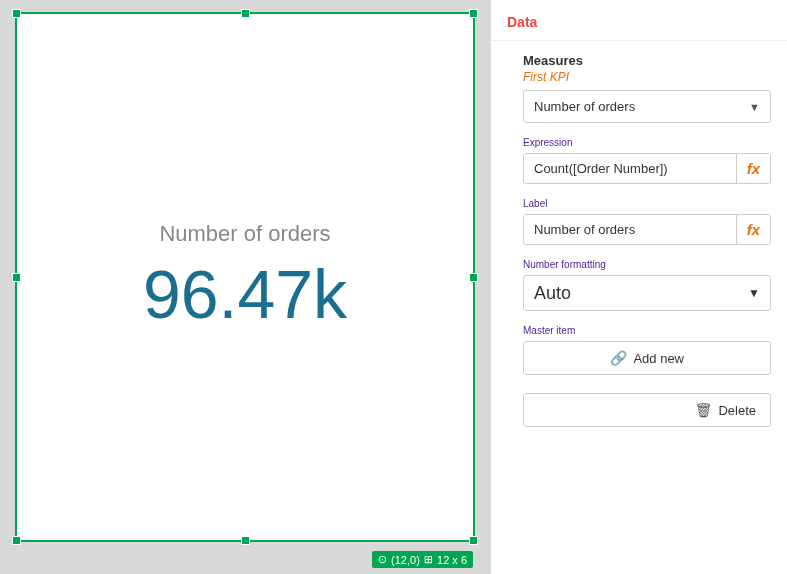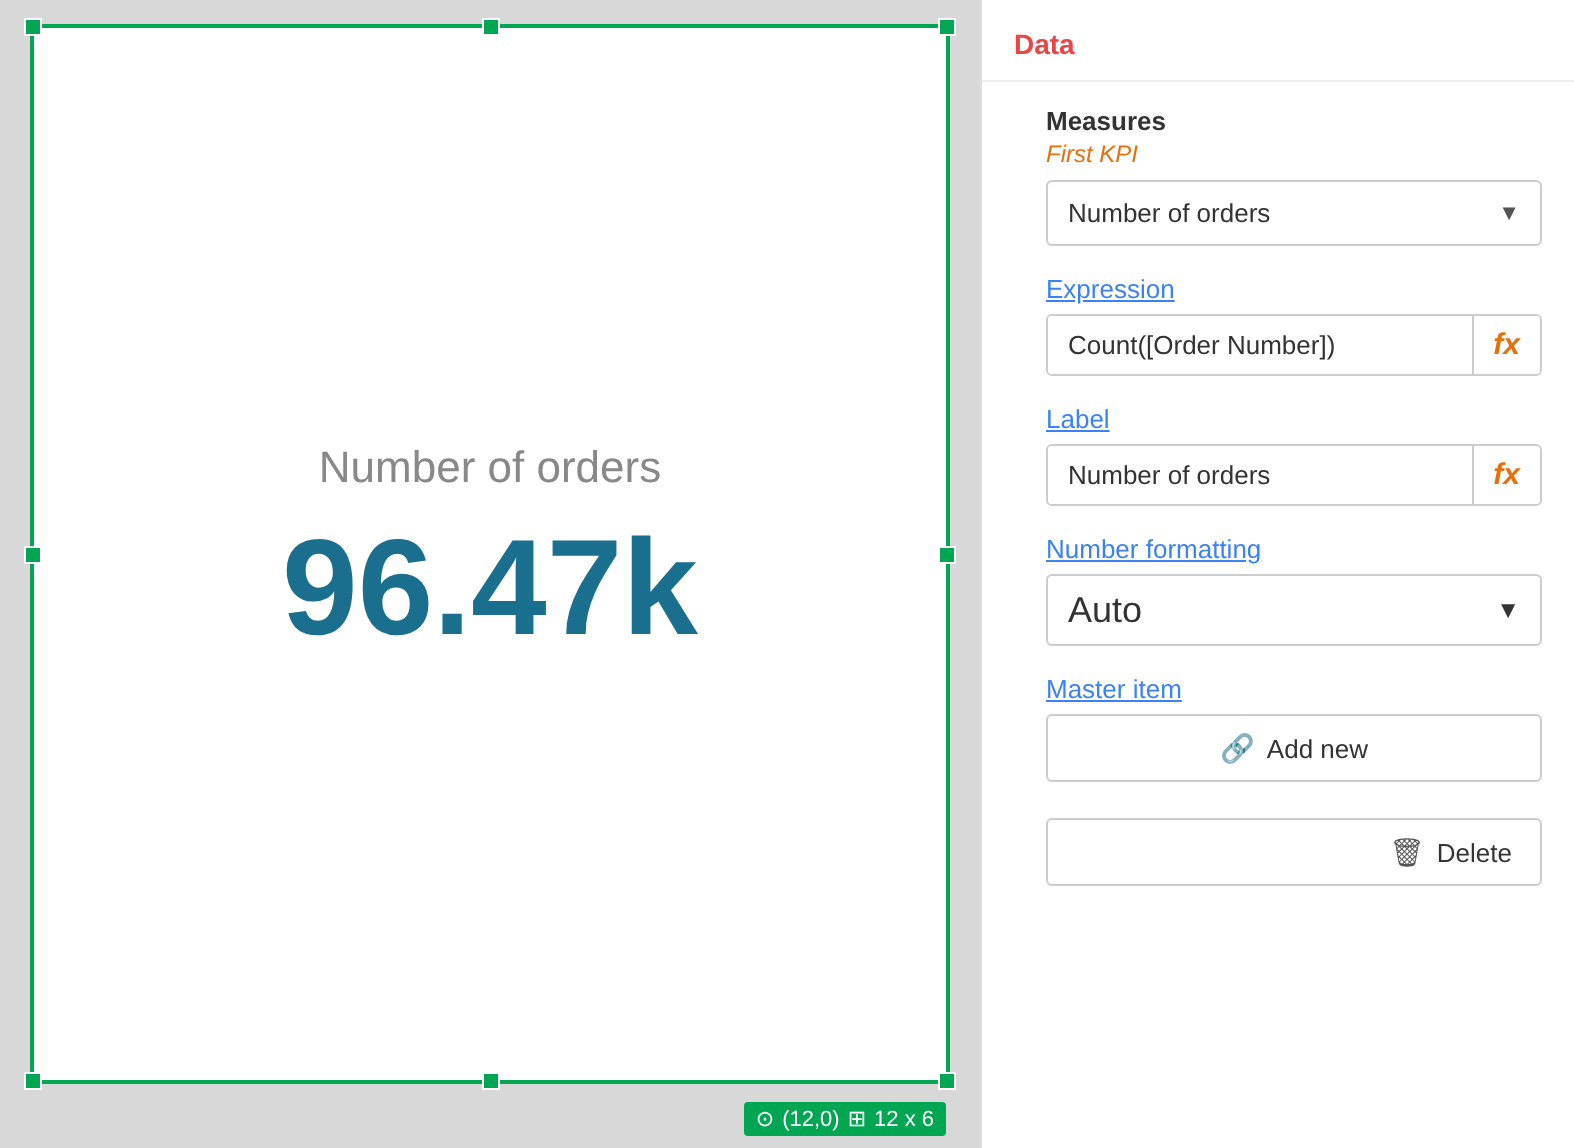--- a/index.html
+++ b/index.html
@@ -60,21 +60,21 @@
 
     .kpi-label {
       font-size: 22px;
       color: #888;
       font-weight: 400;
     }
 
     .kpi-value {
       font-size: 68px;
       color: #1a6e8e;
-      font-weight: 700;
+      font-weight: 400;
     }
 
     
     .position-badge {
       position: absolute;
       bottom: -28px;
       right: 0;
       background: #00a651;
       color: #fff;
       font-size: 11px;
@@ -138,25 +138,24 @@
       cursor: pointer;
       background: #fff;
     }
 
     .dropdown-box .chevron {
       color: #555;
       font-size: 11px;
     }
 
     .field-label {
-      font-size: 13px;
-      color: #3b82f6;
+      font-size: 10px;
+      color: #4c1d95;
       margin-bottom: 5px;
       font-weight: 500;
-      text-decoration: underline;
     }
 
     .input-row {
       display: flex;
       align-items: center;
       border: 1px solid #ccc;
       border-radius: 3px;
       overflow: hidden;
     }
 

